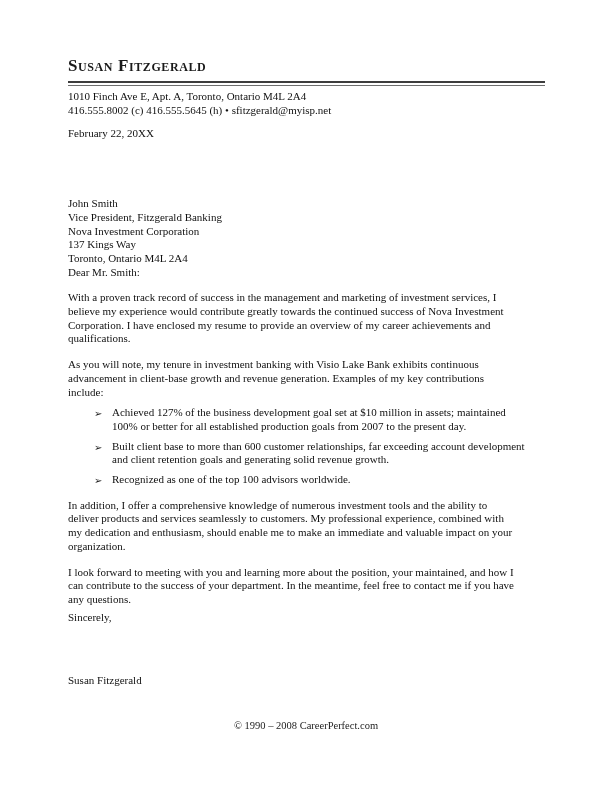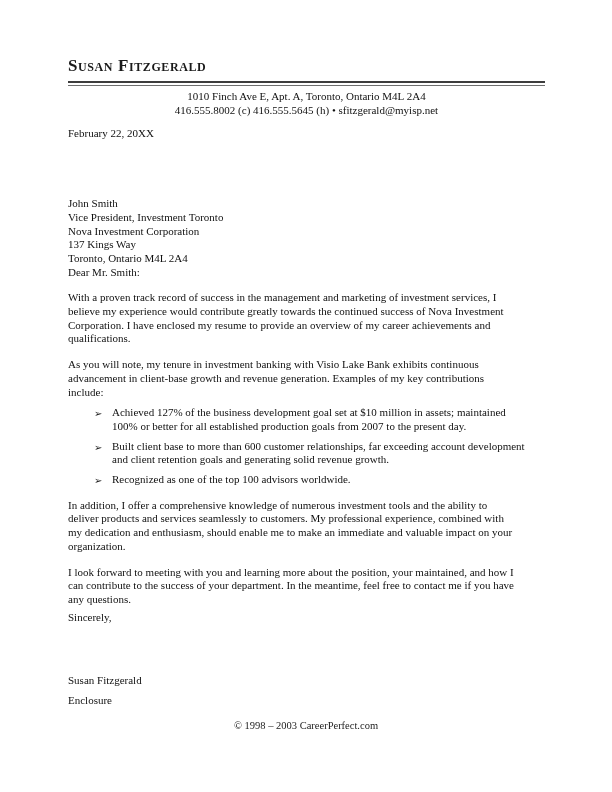--- a/index.html
+++ b/index.html
@@ -26,21 +26,21 @@
     color: #1a1a1a;
   }
   .double-rule {
     margin-top: 6px;
     height: 2px;
     border-top: 2px solid #3d3d3d;
     border-bottom: 1px solid #6e6e6e;
   }
   .address-block {
     margin-top: 4px;
-    text-align: center;
+    text-align: left;
   }
   .date-line { margin-top: 10px; }
   .recipient-block { margin-top: 56px; }
   .salutation { }
   p.body-para {
     margin: 12px 0 0 0;
     white-space: pre-line;
   }
   ul.contributions {
     list-style: none;
@@ -85,21 +85,21 @@
     <div class="address-block">
       <div>1010 Finch Ave E, Apt. A, Toronto, Ontario M4L 2A4</div>
       <div>416.555.8002 (c) 416.555.5645 (h)  •  sfitzgerald@myisp.net</div>
     </div>
   </header>
 
   <div class="date-line">February 22, 20XX</div>
 
   <div class="recipient-block">
     <div>John Smith</div>
-    <div>Vice President, Investment Toronto</div>
+    <div>Vice President, Fitzgerald Banking</div>
     <div>Nova Investment Corporation</div>
     <div>137 Kings Way</div>
     <div>Toronto, Ontario M4L 2A4</div>
   </div>
 
   <div class="salutation">Dear Mr. Smith:</div>
 
   <p class="body-para">With a proven track record of success in the management and marketing of investment services, I
 believe my experience would contribute greatly towards the continued success of Nova Investment
 Corporation. I have enclosed my resume to provide an overview of my career achievements and
@@ -132,17 +132,16 @@
 organization.</p>
 
   <p class="body-para">I look forward to meeting with you and learning more about the position, your maintained, and how I
 can contribute to the success of your department. In the meantime, feel free to contact me if you have
 any questions.</p>
 
   <div class="closing">Sincerely,</div>
 
   <div class="signature-name">Susan Fitzgerald</div>
 
-  <div class="enclosure-line">Enclosure</div>
 
-  <footer class="copyright-footer">© 1998 – 2003 CareerPerfect.com</footer>
+  <footer class="copyright-footer">© 1990 – 2008 CareerPerfect.com</footer>
 
 </div>
 
 </body></html>

